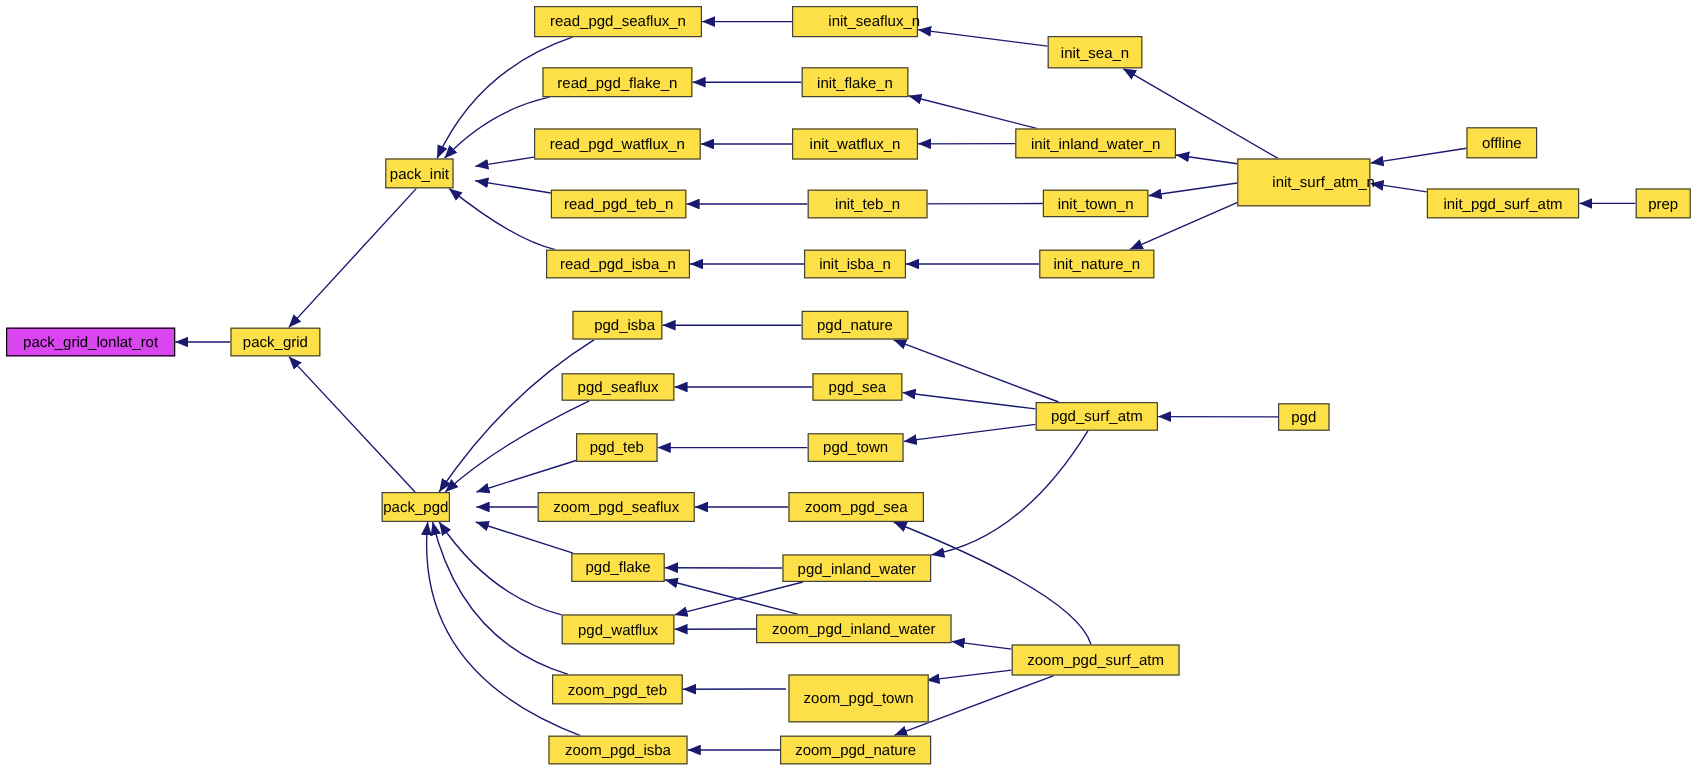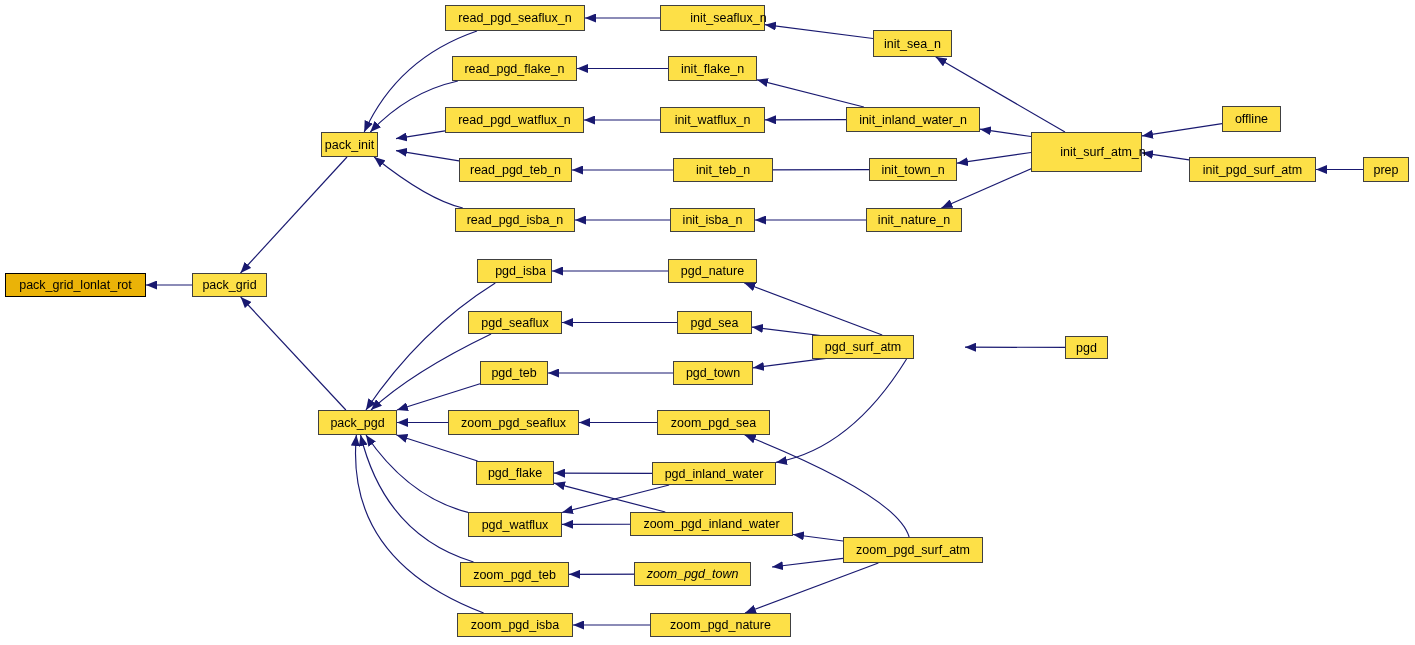--- a/index.html
+++ b/index.html
@@ -15,21 +15,21 @@
     position:absolute;
     box-sizing:border-box;
     background:#fde047;
     border:1px solid #404040;
     display:flex;align-items:center;justify-content:center;
     font-size:12.5px;color:#000000;
     white-space:nowrap;
     cursor:pointer;
   }
   .node.hl{
-    background:#eab308;
+    background:#d946ef;
     border:1.5px solid #000000;
   }
   .node span{pointer-events:none;}
 </style>
 </head>
 <body>
 
 <div class="canvas">
   <svg class="edge-layer" width="1415" height="645" viewBox="0 0 1415 645" xmlns="http://www.w3.org/2000/svg">
     <defs>
@@ -162,33 +162,33 @@
     </div>
       <div class="node" style="left: 668px; top: 259px; width: 89px; height: 24px;">
       <span>pgd_nature</span>
     </div>
       <div class="node" style="left: 468px; top: 311px; width: 94px; height: 23px;">
       <span>pgd_seaflux</span>
     </div>
       <div class="node" style="left: 677px; top: 311px; width: 75px; height: 23px;">
       <span>pgd_sea</span>
     </div>
-      <div class="node" style="left: 812px; top: 335px; width: 102px; height: 24px;">
+      <div class="node" style="left: 863px; top: 335px; width: 102px; height: 24px;">
       <span>pgd_surf_atm</span>
     </div>
       <div class="node" style="left: 1065px; top: 336px; width: 43px; height: 23px;">
       <span>pgd</span>
     </div>
       <div class="node" style="left: 480px; top: 361px; width: 68px; height: 24px;">
       <span>pgd_teb</span>
     </div>
       <div class="node" style="left: 673px; top: 361px; width: 80px; height: 24px;">
       <span>pgd_town</span>
     </div>
-      <div class="node" style="left: 318px; top: 410px; width: 79px; height: 25px;">
+      <div class="node" style="left: 318px; top: 410px; width: 57px; height: 25px;">
       <span>pack_pgd</span>
     </div>
       <div class="node" style="left: 448px; top: 410px; width: 131px; height: 25px;">
       <span>zoom_pgd_seaflux</span>
     </div>
       <div class="node" style="left: 657px; top: 410px; width: 113px; height: 25px;">
       <span>zoom_pgd_sea</span>
     </div>
       <div class="node" style="left: 476px; top: 461px; width: 78px; height: 24px;">
       <span>pgd_flake</span>
@@ -201,23 +201,23 @@
     </div>
       <div class="node" style="left: 630px; top: 512px; width: 163px; height: 24px;">
       <span>zoom_pgd_inland_water</span>
     </div>
       <div class="node" style="left: 843px; top: 537px; width: 140px; height: 26px;">
       <span>zoom_pgd_surf_atm</span>
     </div>
       <div class="node" style="left: 460px; top: 562px; width: 109px; height: 25px;">
       <span>zoom_pgd_teb</span>
     </div>
-      <div class="node" style="left: 634px; top: 562px; width: 117px; height: 24px; font-style: italic;">
+      <div class="node" style="left: 657px; top: 562px; width: 117px; height: 40px;">
       <span>zoom_pgd_town</span>
     </div>
       <div class="node" style="left: 457px; top: 613px; width: 116px; height: 24px;">
       <span>zoom_pgd_isba</span>
     </div>
-      <div class="node" style="left: 650px; top: 613px; width: 141px; height: 24px;">
+      <div class="node" style="left: 650px; top: 613px; width: 126px; height: 24px;">
       <span>zoom_pgd_nature</span>
     </div>
     </div>
 </div>
 
 </body></html>

